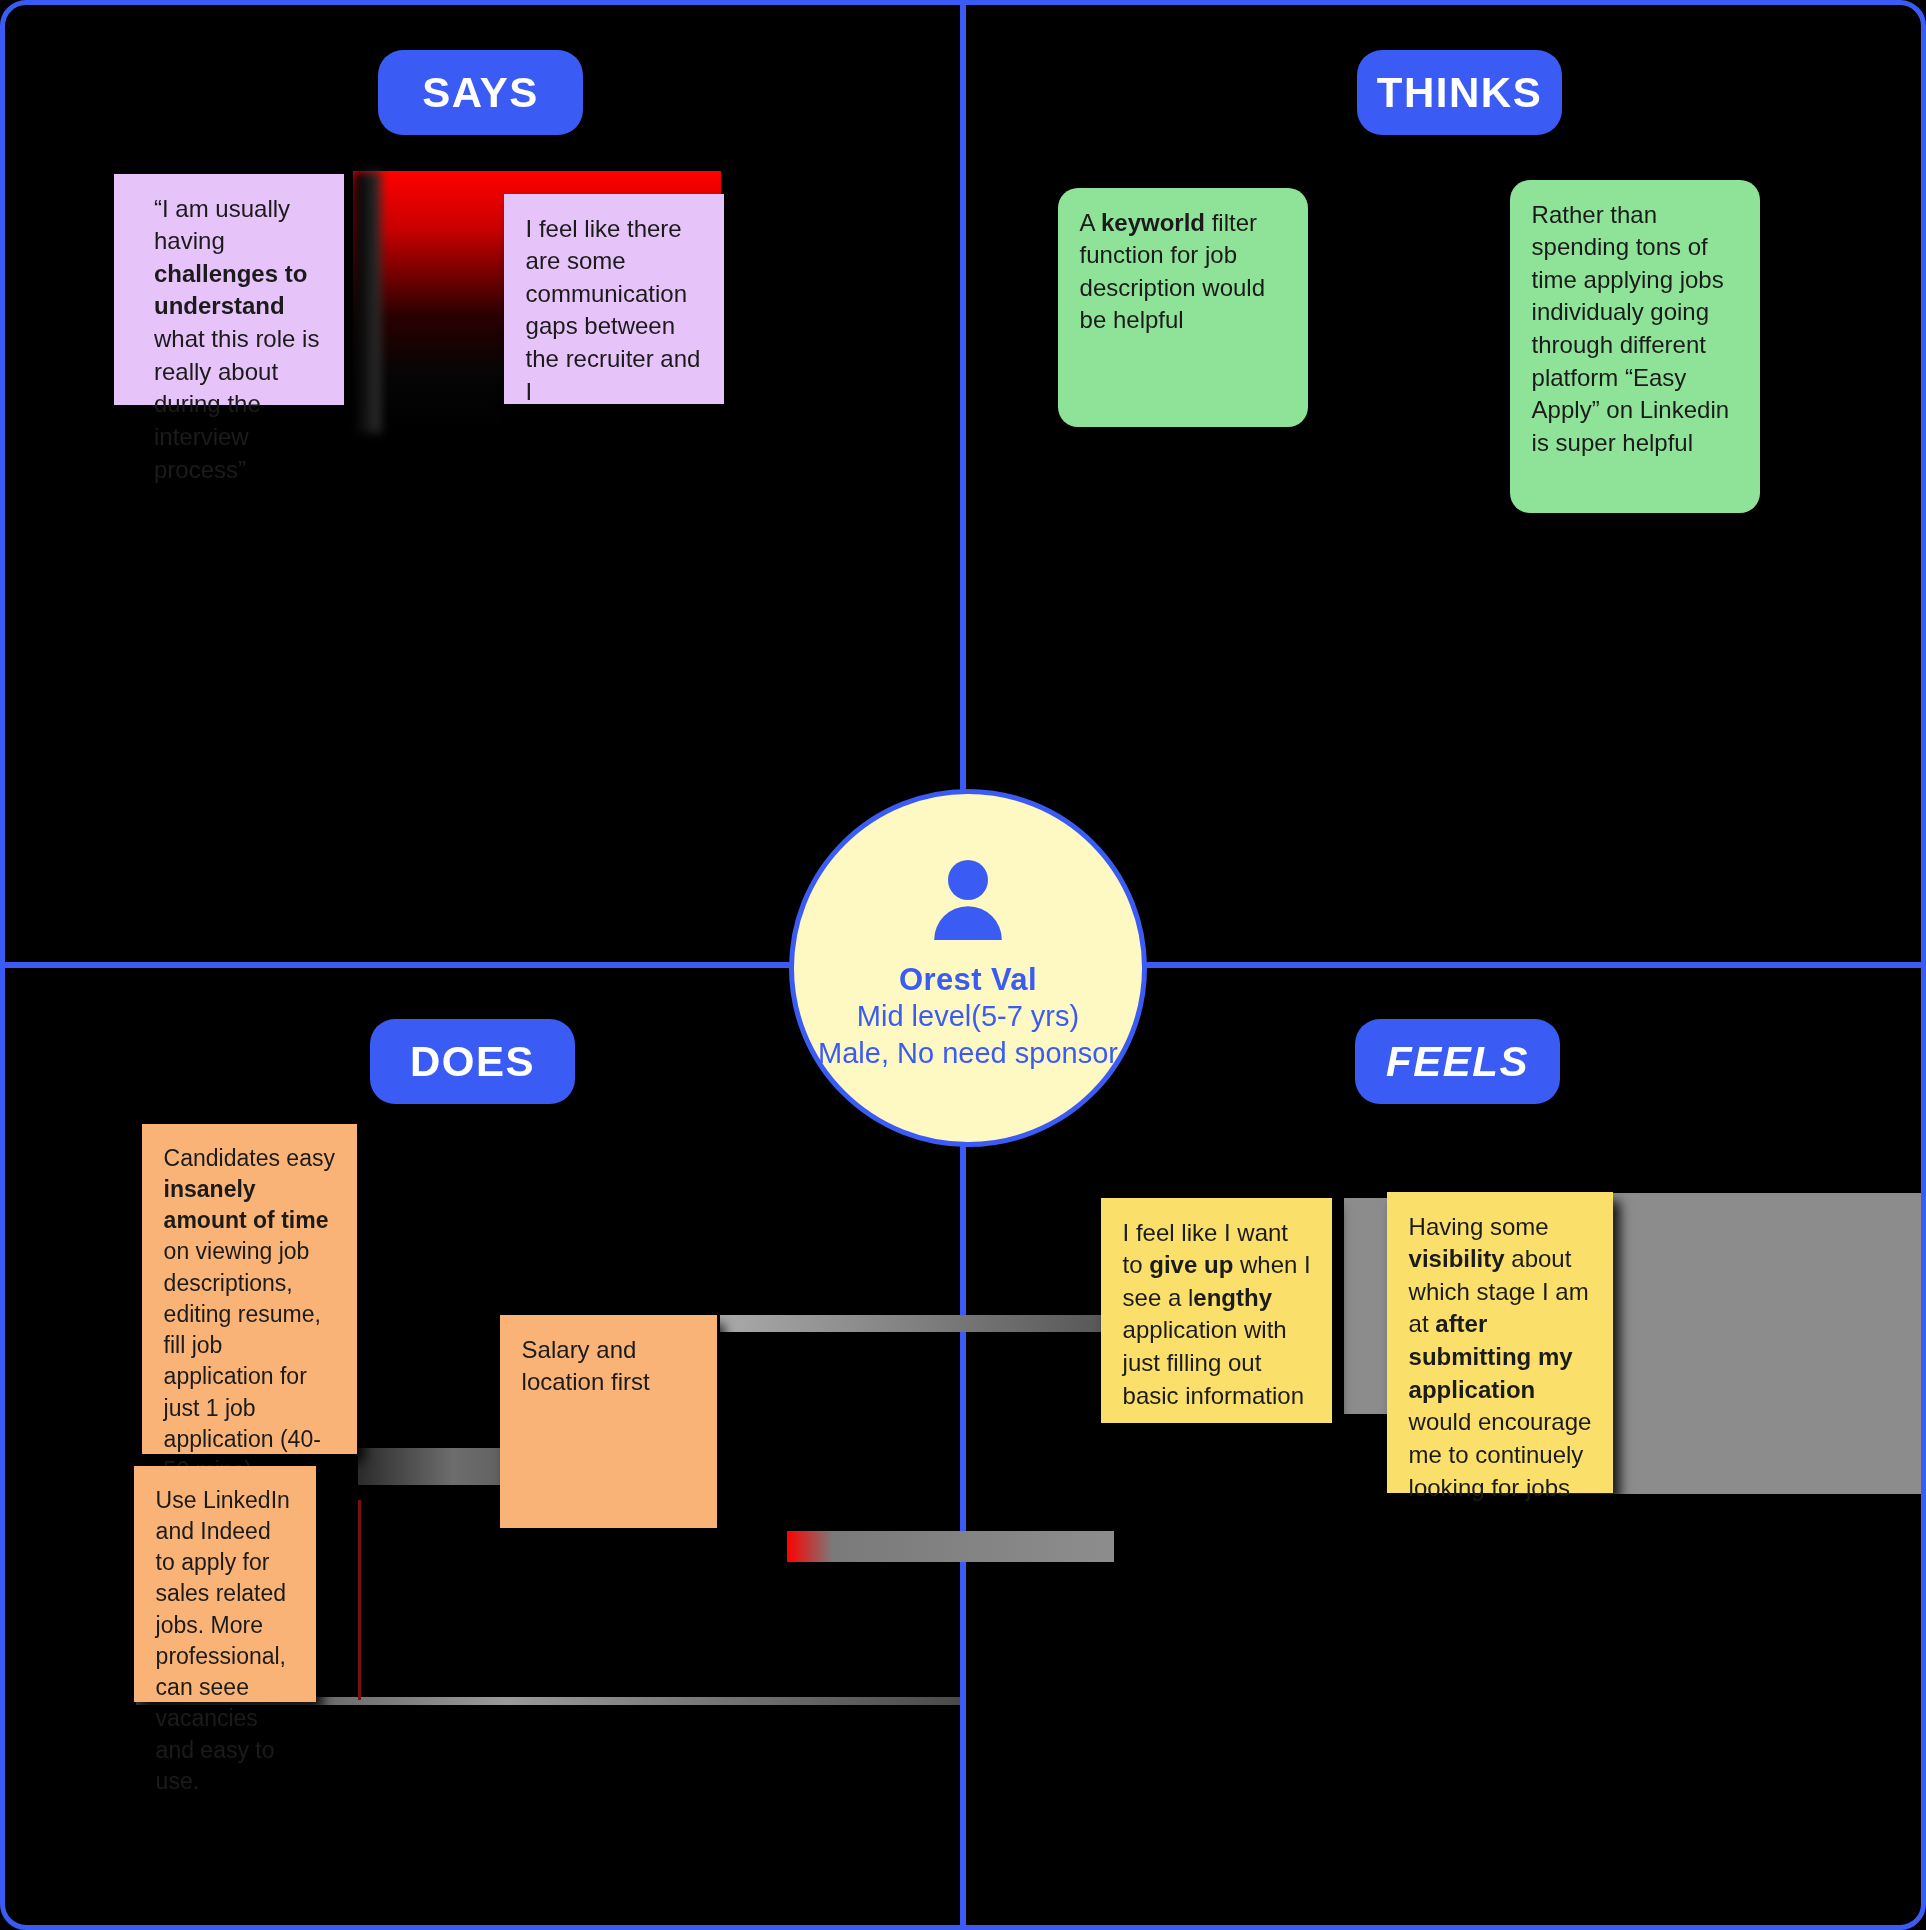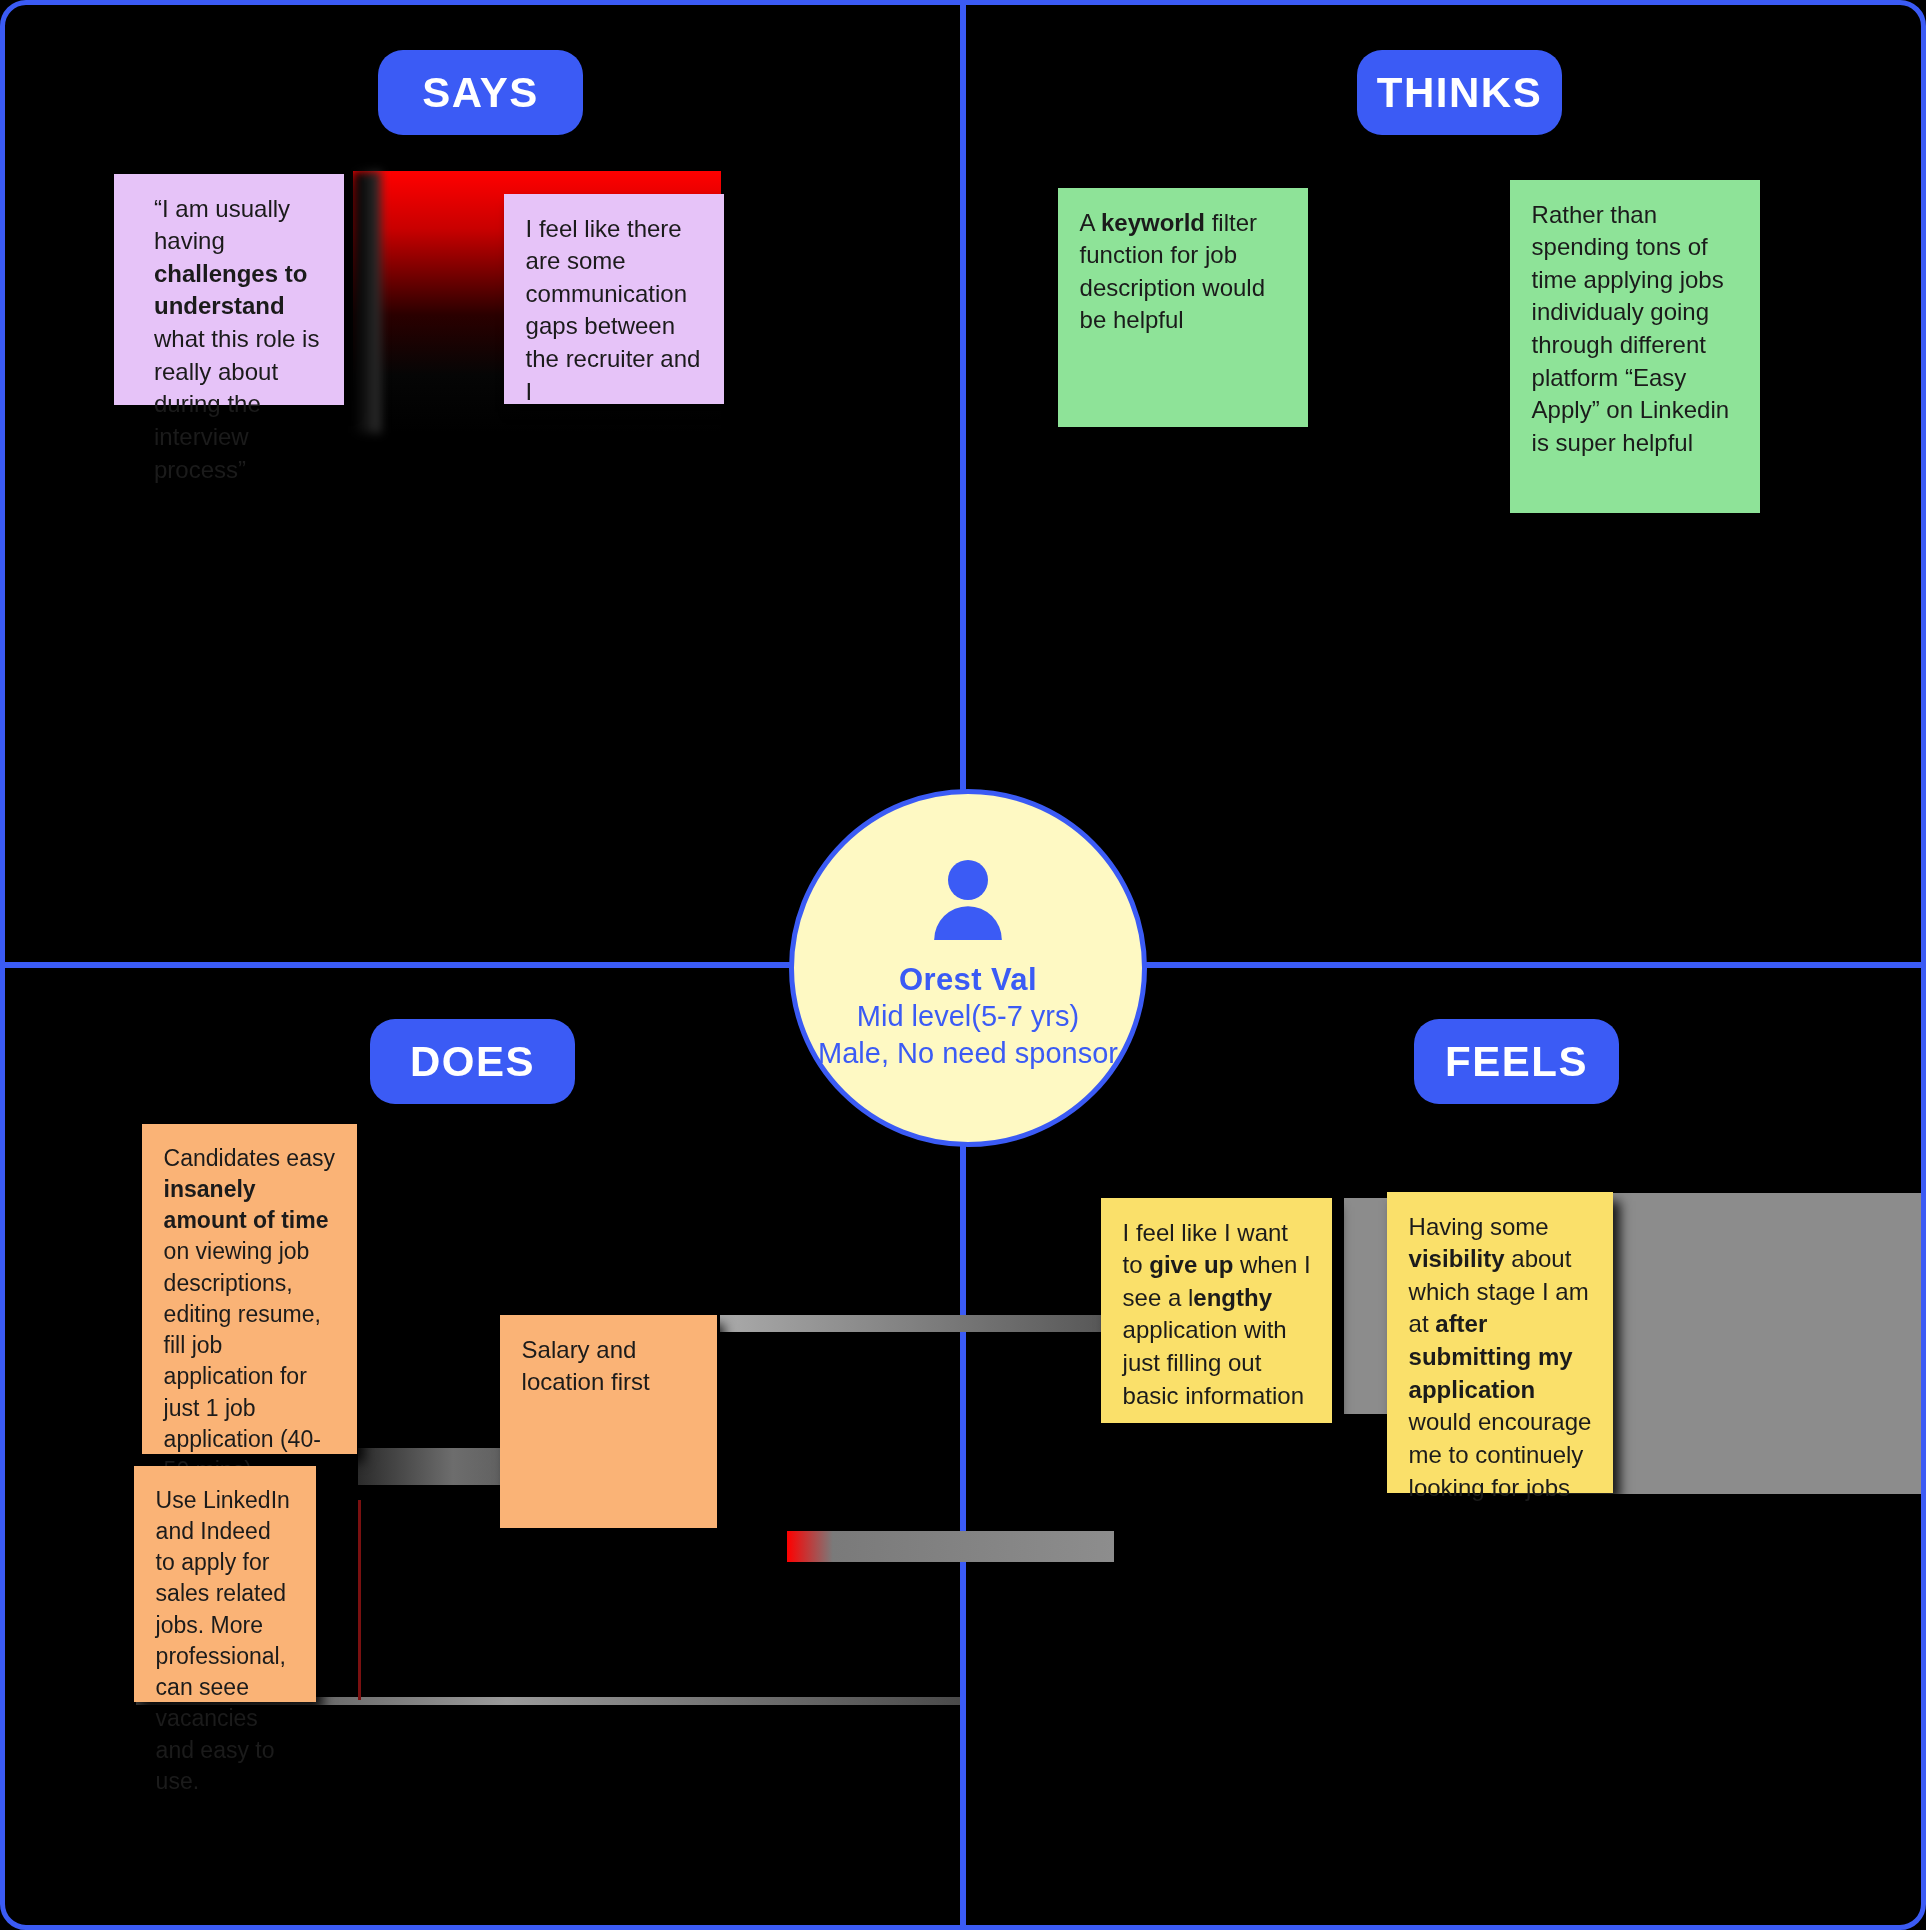--- a/index.html
+++ b/index.html
@@ -51,35 +51,35 @@
     letter-spacing: 1.5px;
     display: flex;
     align-items: center;
     justify-content: center;
     height: 85px;
     width: 205px;
   }
   .pill-says   { left: 373px;  top: 45px; }
   .pill-thinks { left: 1352px; top: 45px; }
   .pill-does   { left: 365px;  top: 1014px; }
-  .pill-feels  { left: 1409px; top: 1014px; }
+  .pill-feels  { left: 1350px; top: 1014px; font-style: italic; }
 
   
   .note {
     position: absolute;
     padding: 18.5px 20px 15.4px 21.6px;
     font-size: 24px;
     line-height: 1.36;
     color: #1B1B1B;
     box-shadow: 7px 8.5px 10.8px rgba(0,0,0,0.85);
     word-wrap: break-word;
   }
   .note b { font-weight: bold; }
   .note.purple { background: #E6C3F8; }
-  .note.green  { background: #8EE398; }
+  .note.green  { background: #8EE398; border-radius: 20px; }
   .note.orange { background: #FAB376; }
   .note.yellow { background: #FAE06A; }
 
   
   .n-says-1  { left: 109px;  top: 169px;  width: 230px; height: 231px; padding-left: 40px; }
   .n-says-2  { left: 499px;  top: 189px;  width: 220px; height: 210px; }
   
   .n-thinks-1 { left: 1053px; top: 183px;  width: 250px; height: 239px; }
   .n-thinks-2 { left: 1505px; top: 175px;  width: 250px; height: 333px; }
   

